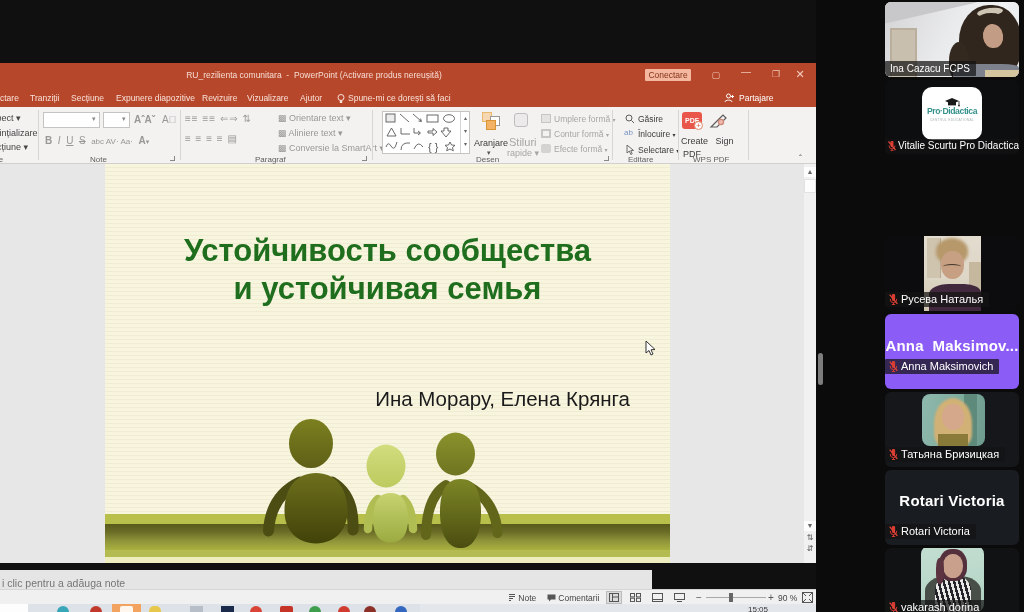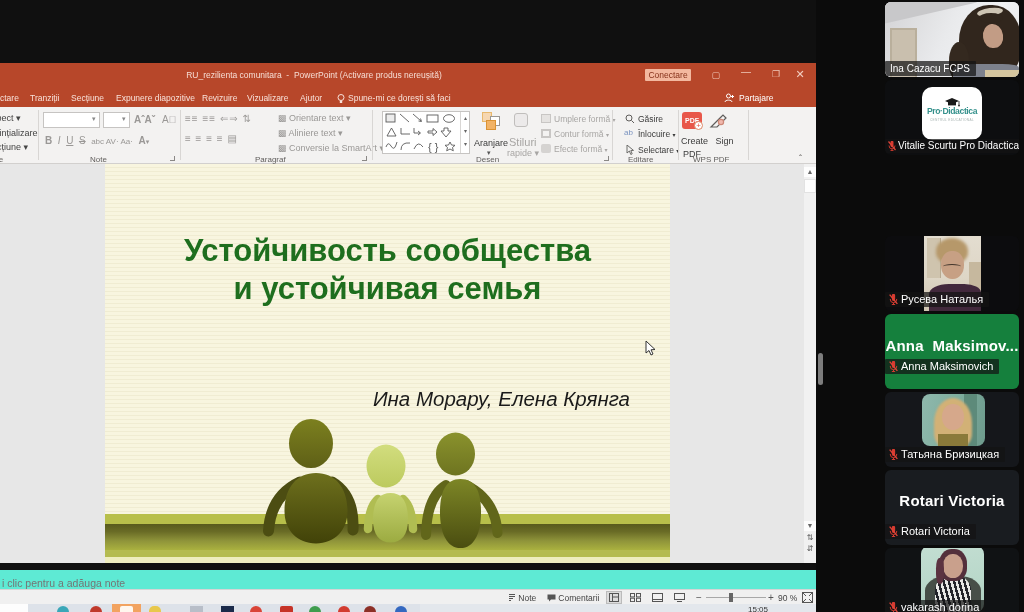--- a/index.html
+++ b/index.html
@@ -14,21 +14,21 @@
 #conectare { left:645px; top:69px; width:46px; height:12px; background:#f3b89f; border-radius:1px;
   color:#86311a; font-size:8.5px; text-align:center; line-height:12px; }
 #tabrow { left:0px; top:89px; width:816px; height:18px; background:#b7472a; color:#f8e2da; font-size:8.5px; }
 #ribbon { left:0px; top:107px; width:816px; height:57px; background:#f3f2f1; border-bottom:1px solid #d2d0ce; }
 
 
 #work { left:0px; top:164px; width:816px; height:399px; background:#e7e7e7; }
 #slide { left:105px; top:0px; width:565px; height:399px;
   background:repeating-linear-gradient(180deg,#f8f5df 0 3px,#f0ecd2 3px 4px); }
 
-#notes { left:0px; top:570px; width:816px; height:26px; background:#5eead4; color:#757575; font-size:10.5px; }
+#notes { left:0px; top:570px; width:652px; height:26px; background:#e5e5e5; color:#757575; font-size:10.5px; }
 #statusbar { left:0px; top:589px; width:816px; height:15px; background:#f0f0f0; border-top:1px solid #d5d5d5; }
 #taskbar { left:0px; top:604px; width:816px; height:8px; background:#dde2e9; }
 
 
 #sidebar { left:816px; top:0px; width:208px; height:612px; background:#0b0b0b; }
 .tile { position:absolute; left:69px; width:134px; height:75px; border-radius:6px; overflow:hidden; background:#191c20; }
 .vlabel svg { flex:0 0 auto; }
 .vlabel { position:absolute; left:0px; bottom:0px; background:rgba(20,20,20,0.72); border-radius:1px;
   color:#fff; font-size:11px; padding:1px 6px 2px 4px; white-space:nowrap; display:flex; align-items:center; gap:3px;}
 .bigname { position:absolute; width:100%; text-align:center; color:#fff; font-weight:bold; font-size:15px; white-space:nowrap; letter-spacing:0.2px; }
@@ -159,21 +159,21 @@
     <div class="abs" style="left:748px; top:3px; width:1px; height:50px; background:#d8d6d4;"></div>
     <div class="abs" style="left:799px; top:46px; font-size:9px; color:#5f5d5b;">ˆ</div>
   </div>
 
   <div class="abs" id="work">
     <div class="abs" id="slide">
 
       <div class="abs" style="left:0px; top:68px; width:565px; text-align:center; color:#1e6e1e;
            font-weight:bold; font-size:31px; line-height:38px; letter-spacing:0px;">Устойчивость сообщества<br>и устойчивая семья</div>
 
-      <div class="abs" style="right:40px; top:223px; color:#1a1a1a; font-size:20.5px;font-style:italic;">Ина Морару, Елена Крянга</div>
+      <div class="abs" style="right:40px; top:223px; color:#1a1a1a; font-size:20.5px;">Ина Морару, Елена Крянга</div>
 
       <div class="abs" style="left:0px; top:350px; width:565px; height:10px; background:#b8bf4a;"></div>
       <div class="abs" style="left:0px; top:360px; width:565px; height:26px;
            background:linear-gradient(180deg,#585a1c 0%,#6a6c26 30%,#8f943a 65%,#aab13f 100%);"></div>
       <div class="abs" style="left:0px; top:386px; width:565px; height:7px; background:#b4bb51;"></div>
       <div class="abs" style="left:0px; top:393px; width:565px; height:6px; background:#eeedc0;"></div>
 
       <svg class="abs" style="left:145px; top:251px;" width="270" height="133" viewBox="0 0 270 133">
         <defs>
           <linearGradient id="dadh" x1="0" y1="0" x2="0" y2="1">
@@ -334,21 +334,21 @@
       <div class="abs" style="left:56px; top:15px; width:23px; height:28px; border-radius:46% 46% 48% 48%; background:#c7a084;"></div>
       <div class="abs" style="left:58px; top:28px; width:18px; height:5px; border-top:1.5px solid #43362c; border-radius:50%;"></div>
       <div class="abs" style="left:44px; top:48px; width:52px; height:27px; border-radius:38% 32% 0 0; background:#42283c;"></div>
       <div class="vlabel" style="bottom:4px;"><svg width="9" height="11" viewBox="0 0 8 10">
             <path d="M2.5 1.5 a1.5 1.8 0 0 1 3 0 V4.5 a1.5 1.8 0 0 1 -3 0 Z" fill="#d83b30"></path>
             <path d="M1 4.5 a3 3.4 0 0 0 6 0 M4 8 V9.6 M2.5 9.6 H5.5" stroke="#d83b30" stroke-width="0.9" fill="none"></path>
             <line x1="0.5" y1="0.5" x2="7.5" y2="9" stroke="#e04438" stroke-width="1.2"></line>
           </svg>Русева Наталья</div>
     </div>
 
-    <div class="tile" style="top:314px; background:#15803d;">
+    <div class="tile" style="top:314px; background:#8b5cf6;">
       <div class="bigname" style="top:23px;">Anna&nbsp; Maksimov...</div>
       <div class="vlabel" style="bottom:15px;"><svg width="9" height="11" viewBox="0 0 8 10">
             <path d="M2.5 1.5 a1.5 1.8 0 0 1 3 0 V4.5 a1.5 1.8 0 0 1 -3 0 Z" fill="#d83b30"></path>
             <path d="M1 4.5 a3 3.4 0 0 0 6 0 M4 8 V9.6 M2.5 9.6 H5.5" stroke="#d83b30" stroke-width="0.9" fill="none"></path>
             <line x1="0.5" y1="0.5" x2="7.5" y2="9" stroke="#e04438" stroke-width="1.2"></line>
           </svg>Anna Maksimovich</div>
     </div>
 
     <div class="tile" style="top:392px; background:#15171b;padding-left:28px;">
       <div class="abs" style="left:37px; top:2px; width:63px; height:52px; border-radius:8px; overflow:hidden; background:linear-gradient(100deg,#8fb8ac 0%,#7fae9f 50%,#6d9a8c 100%);">

